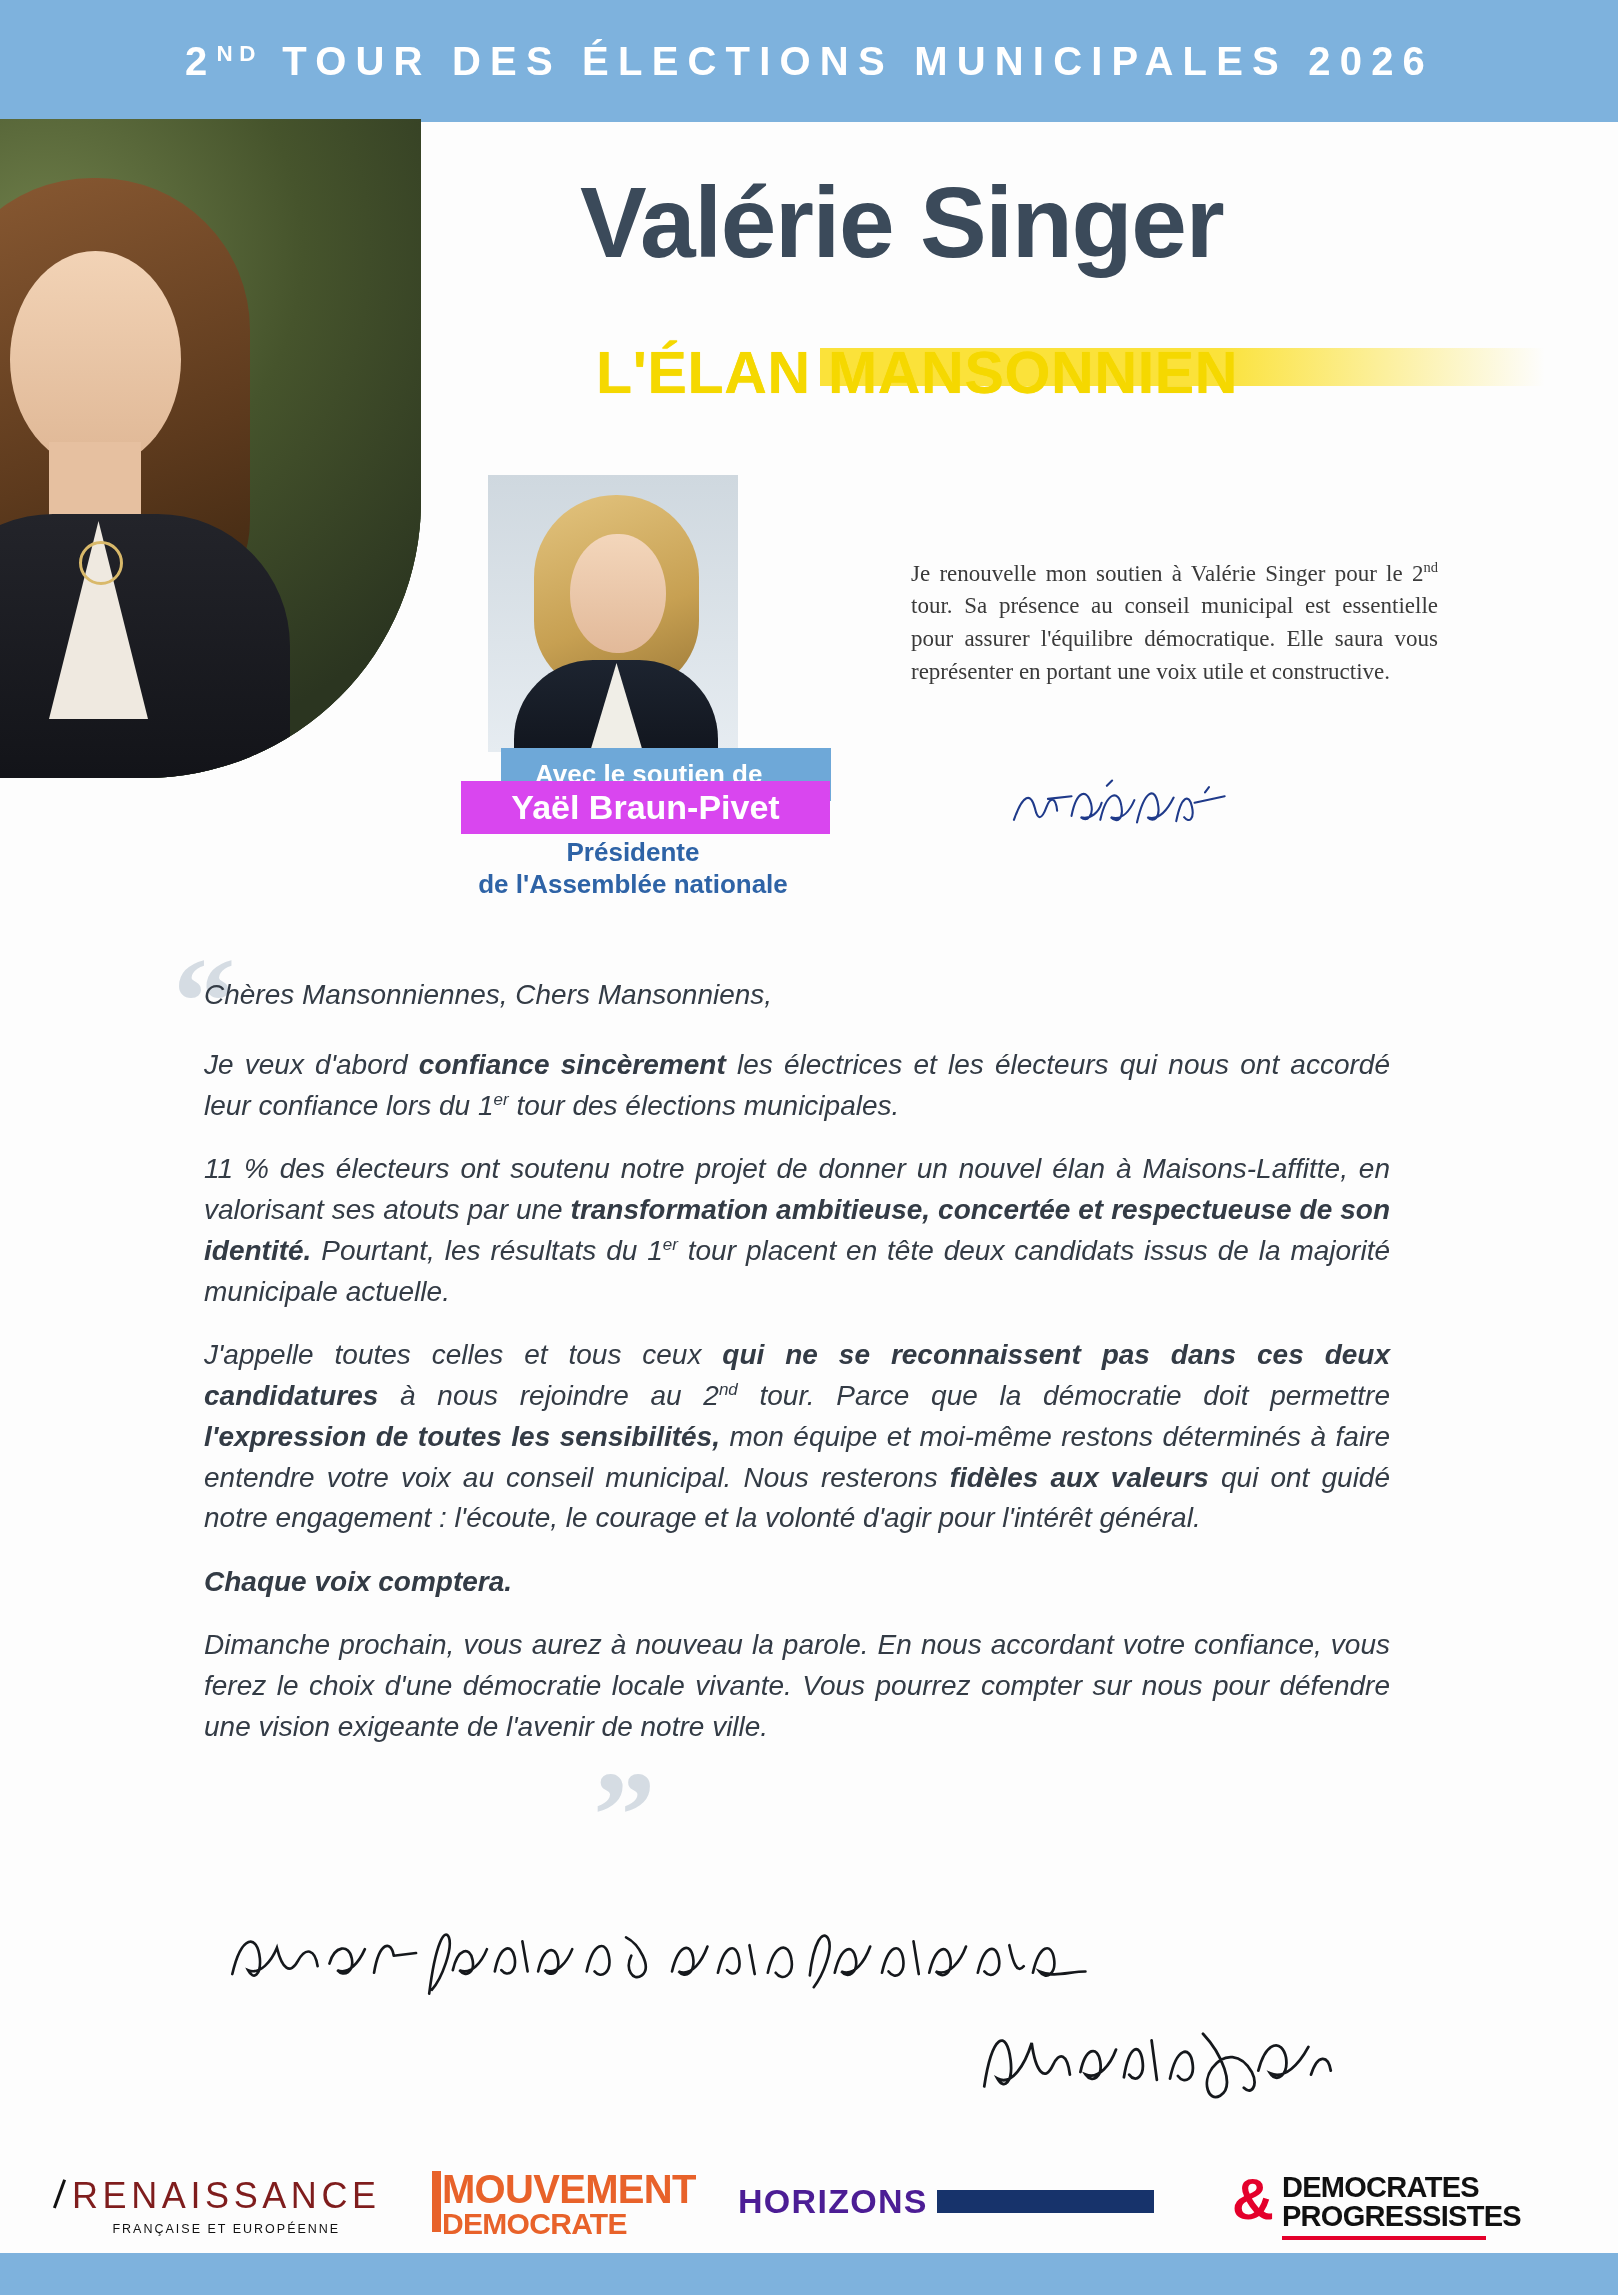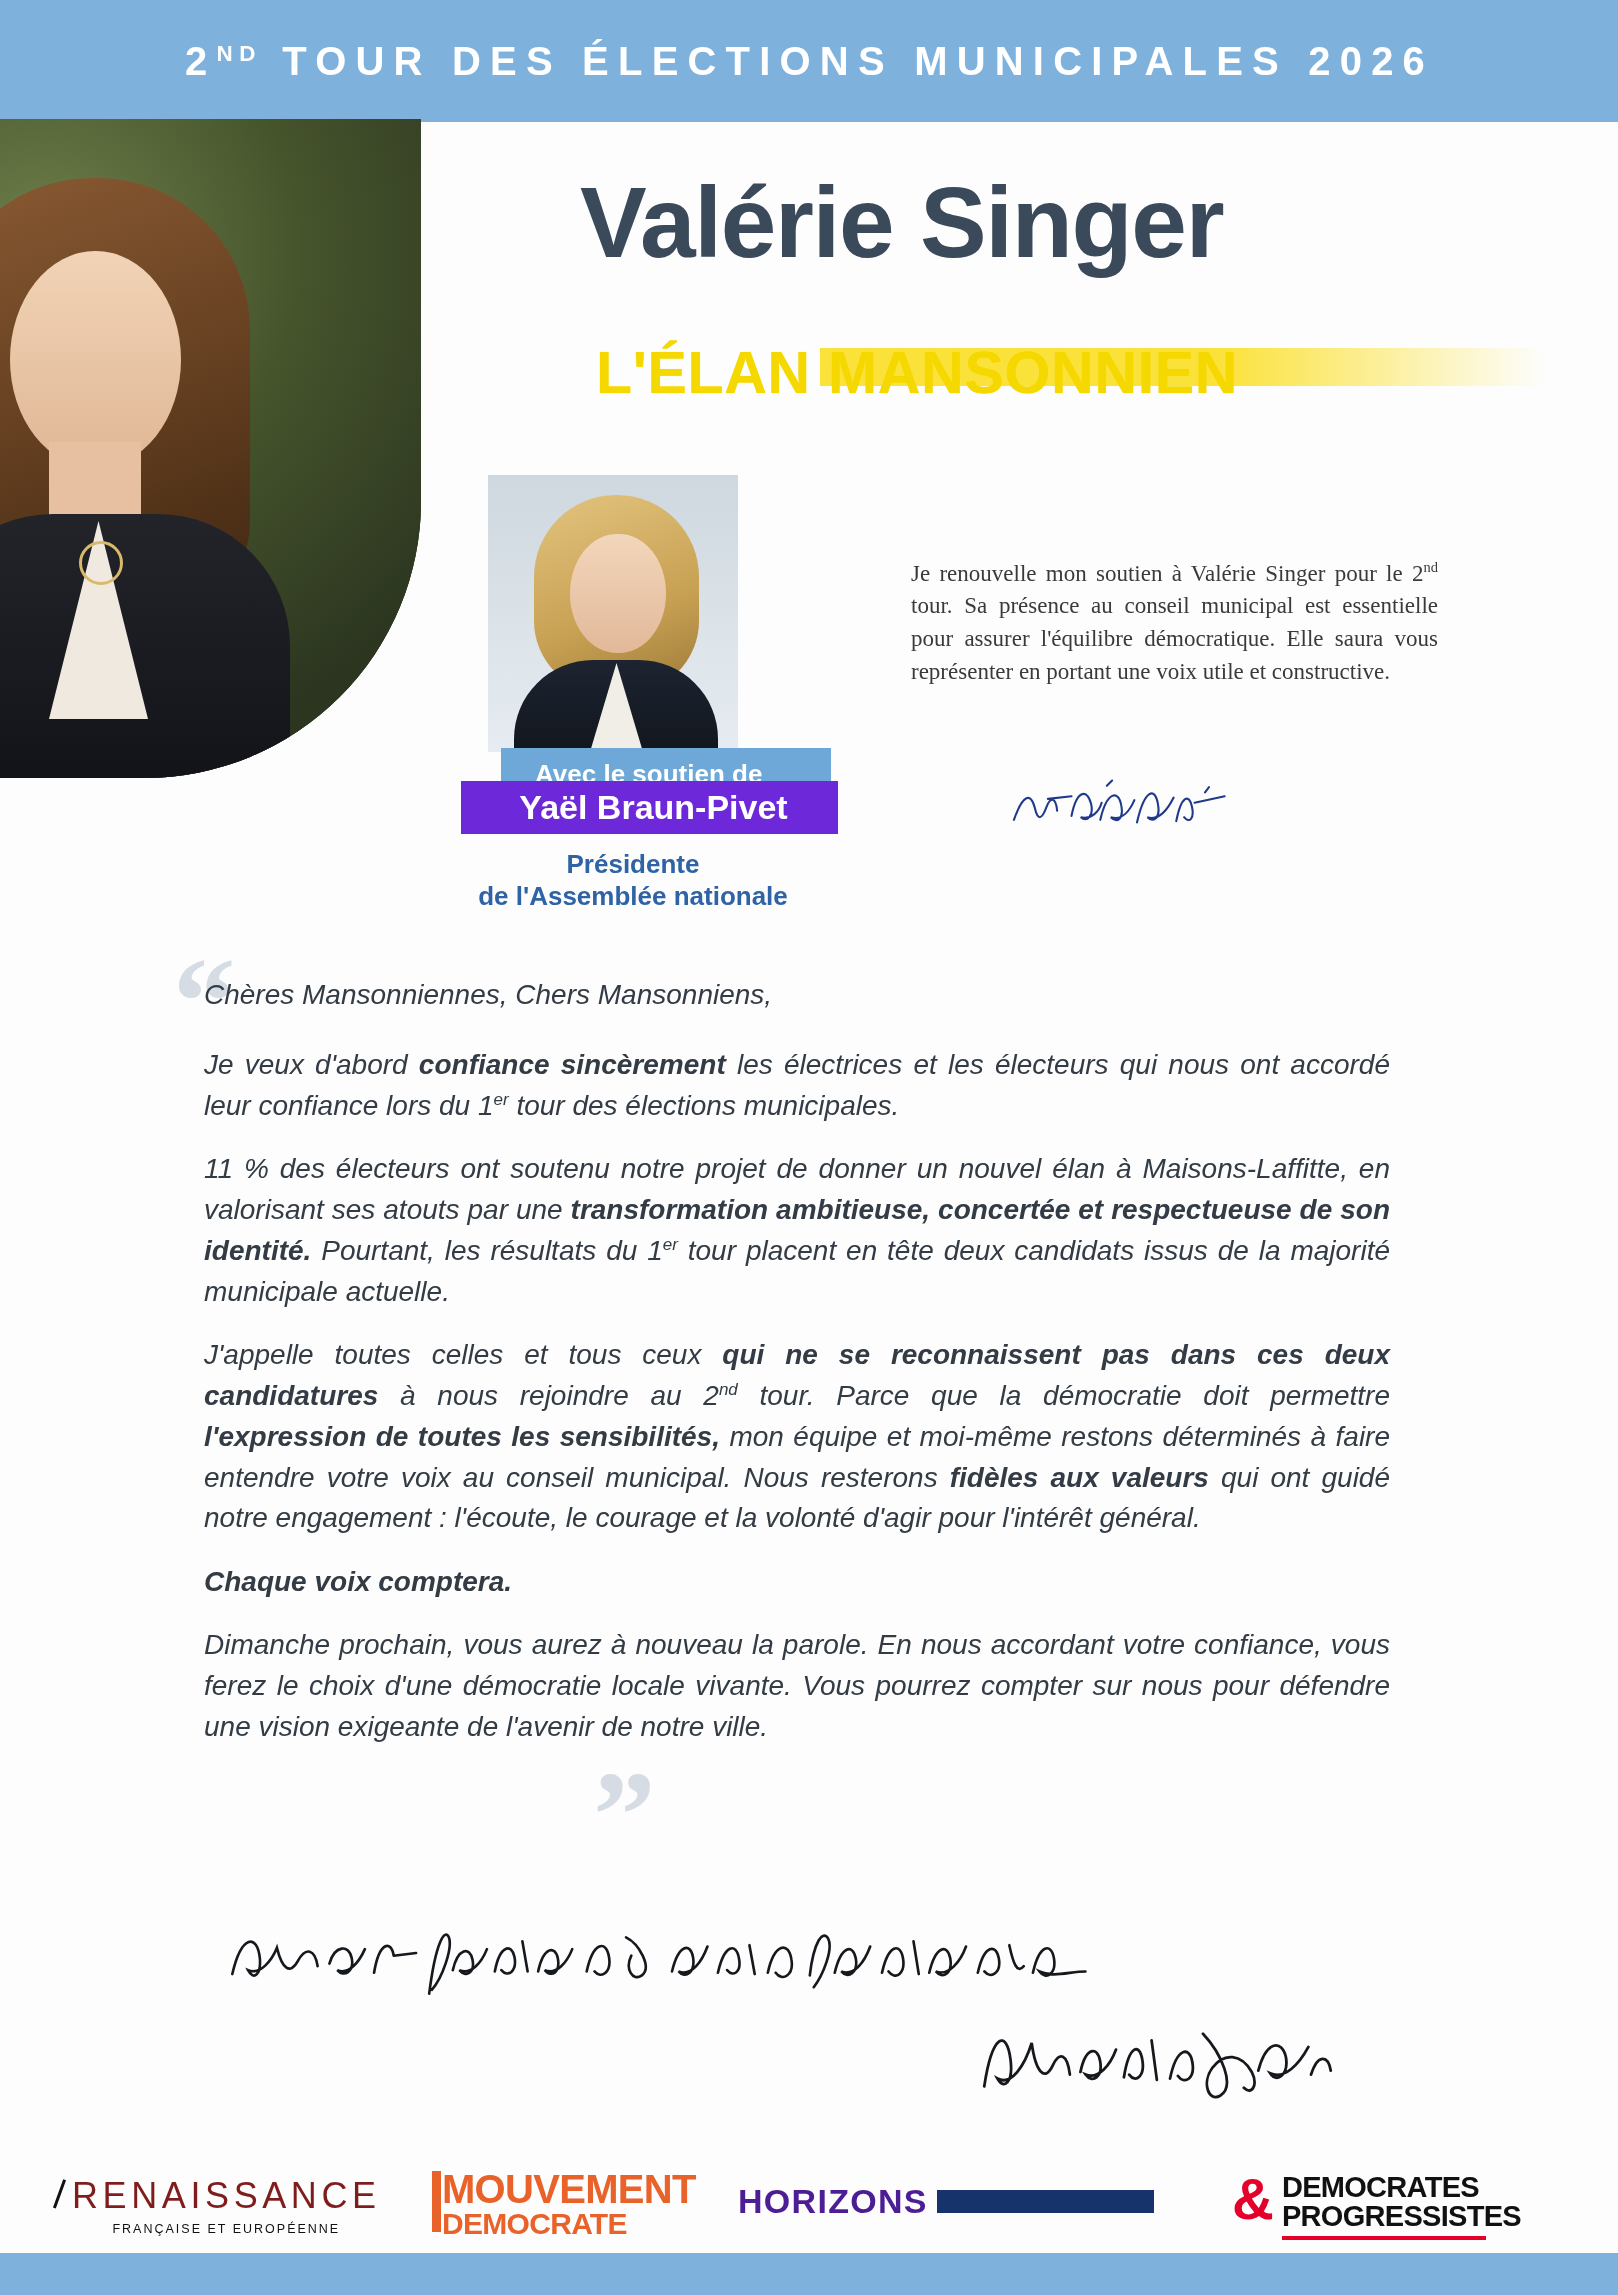--- a/index.html
+++ b/index.html
@@ -130,29 +130,29 @@
   .support-banner{
     position:absolute;left:501px;top:748px;width:330px;height:53px;
     background:#6ea8d8;
     display:flex;align-items:center;
   }
   .support-banner span{
     color:#ffffff;font-size:26px;font-weight:bold;margin-left:34px;
   }
   .support-name{
     position:absolute;left:461px;top:781px;width:369px;height:53px;
-    background:#6d28d9;
-    display:flex;align-items:center;justify-content:center;padding-left:8px;
+    background:#d946ef;
+    display:flex;align-items:center;justify-content:center;
   }
   .support-name span{
     color:#ffffff;font-size:34px;font-weight:bold;
   }
   .support-role{
     position:absolute;left:422px;top:837px;width:422px;
-    text-align:center;color:#2e63a6;font-size:26px;font-weight:bold;line-height:1.22;margin-top:12px;
+    text-align:center;color:#2e63a6;font-size:26px;font-weight:bold;line-height:1.22;
   }
 
   
   .support-quote{
     position:absolute;left:863px;top:557px;width:527px;
     color:#3a3a3a;font-size:23px;line-height:1.42;text-align:justify;
     font-family:Liberation Serif, serif;
     margin-left:48px;
   }
   .support-quote sup{font-size:14.5px;}

